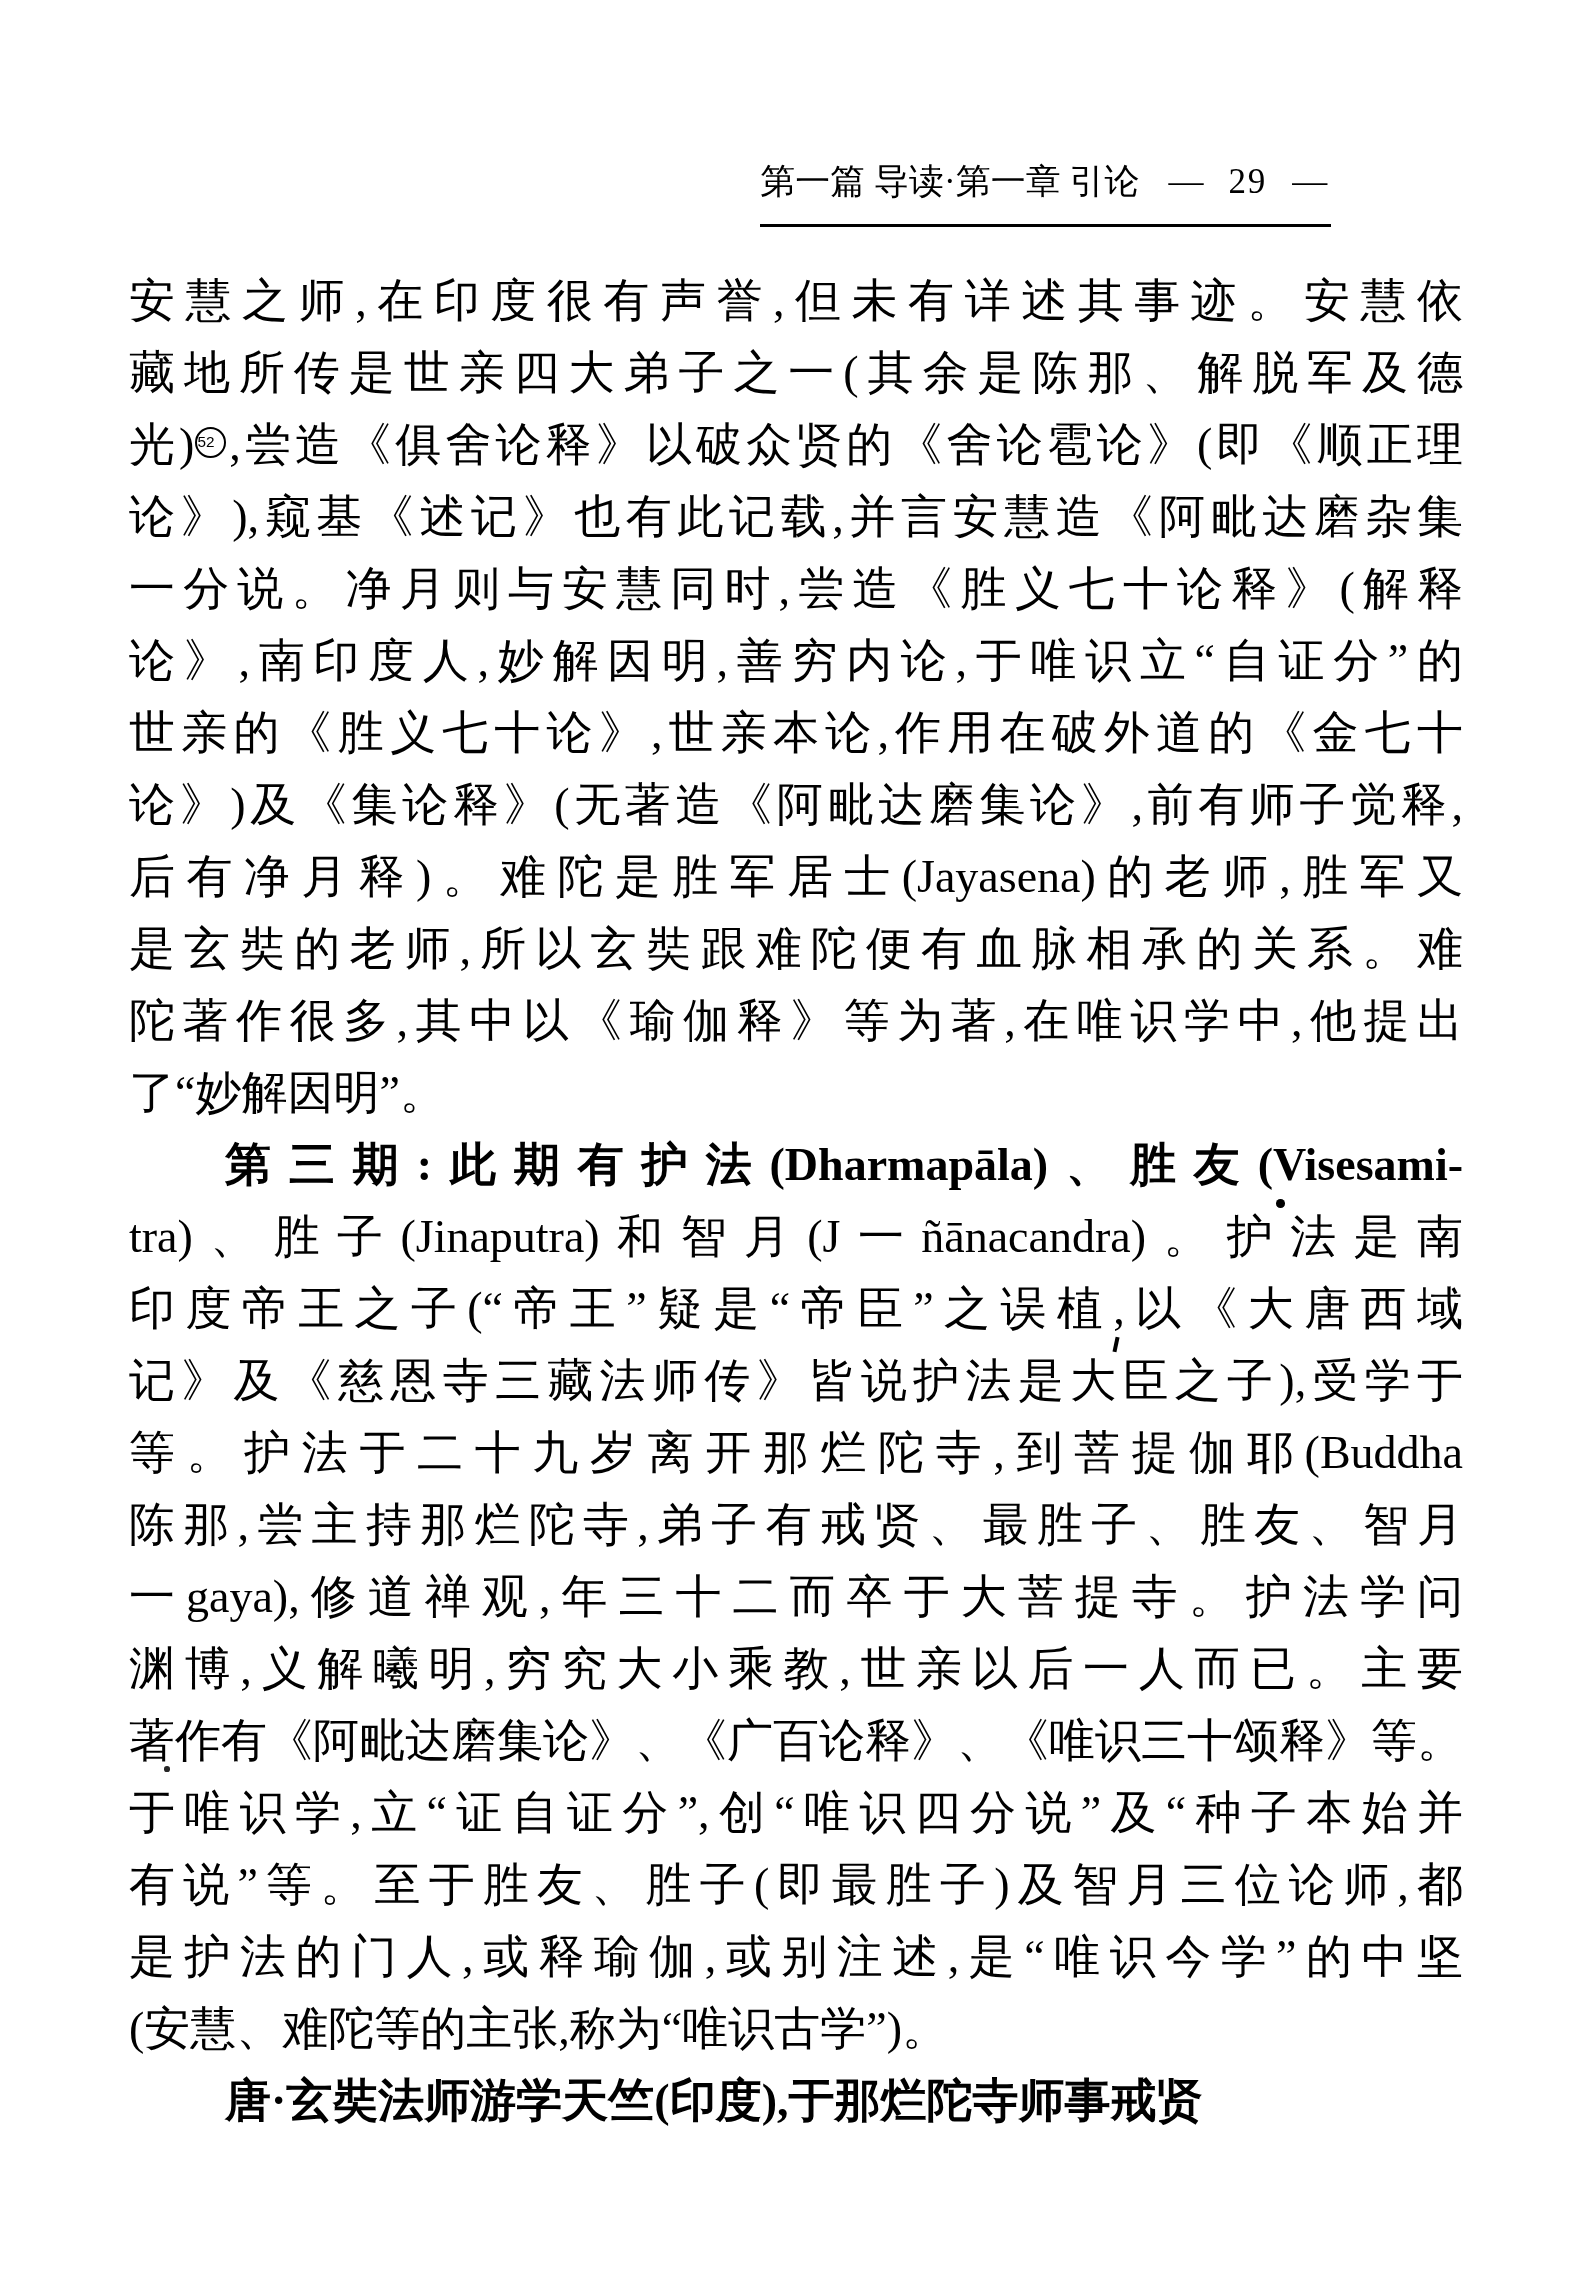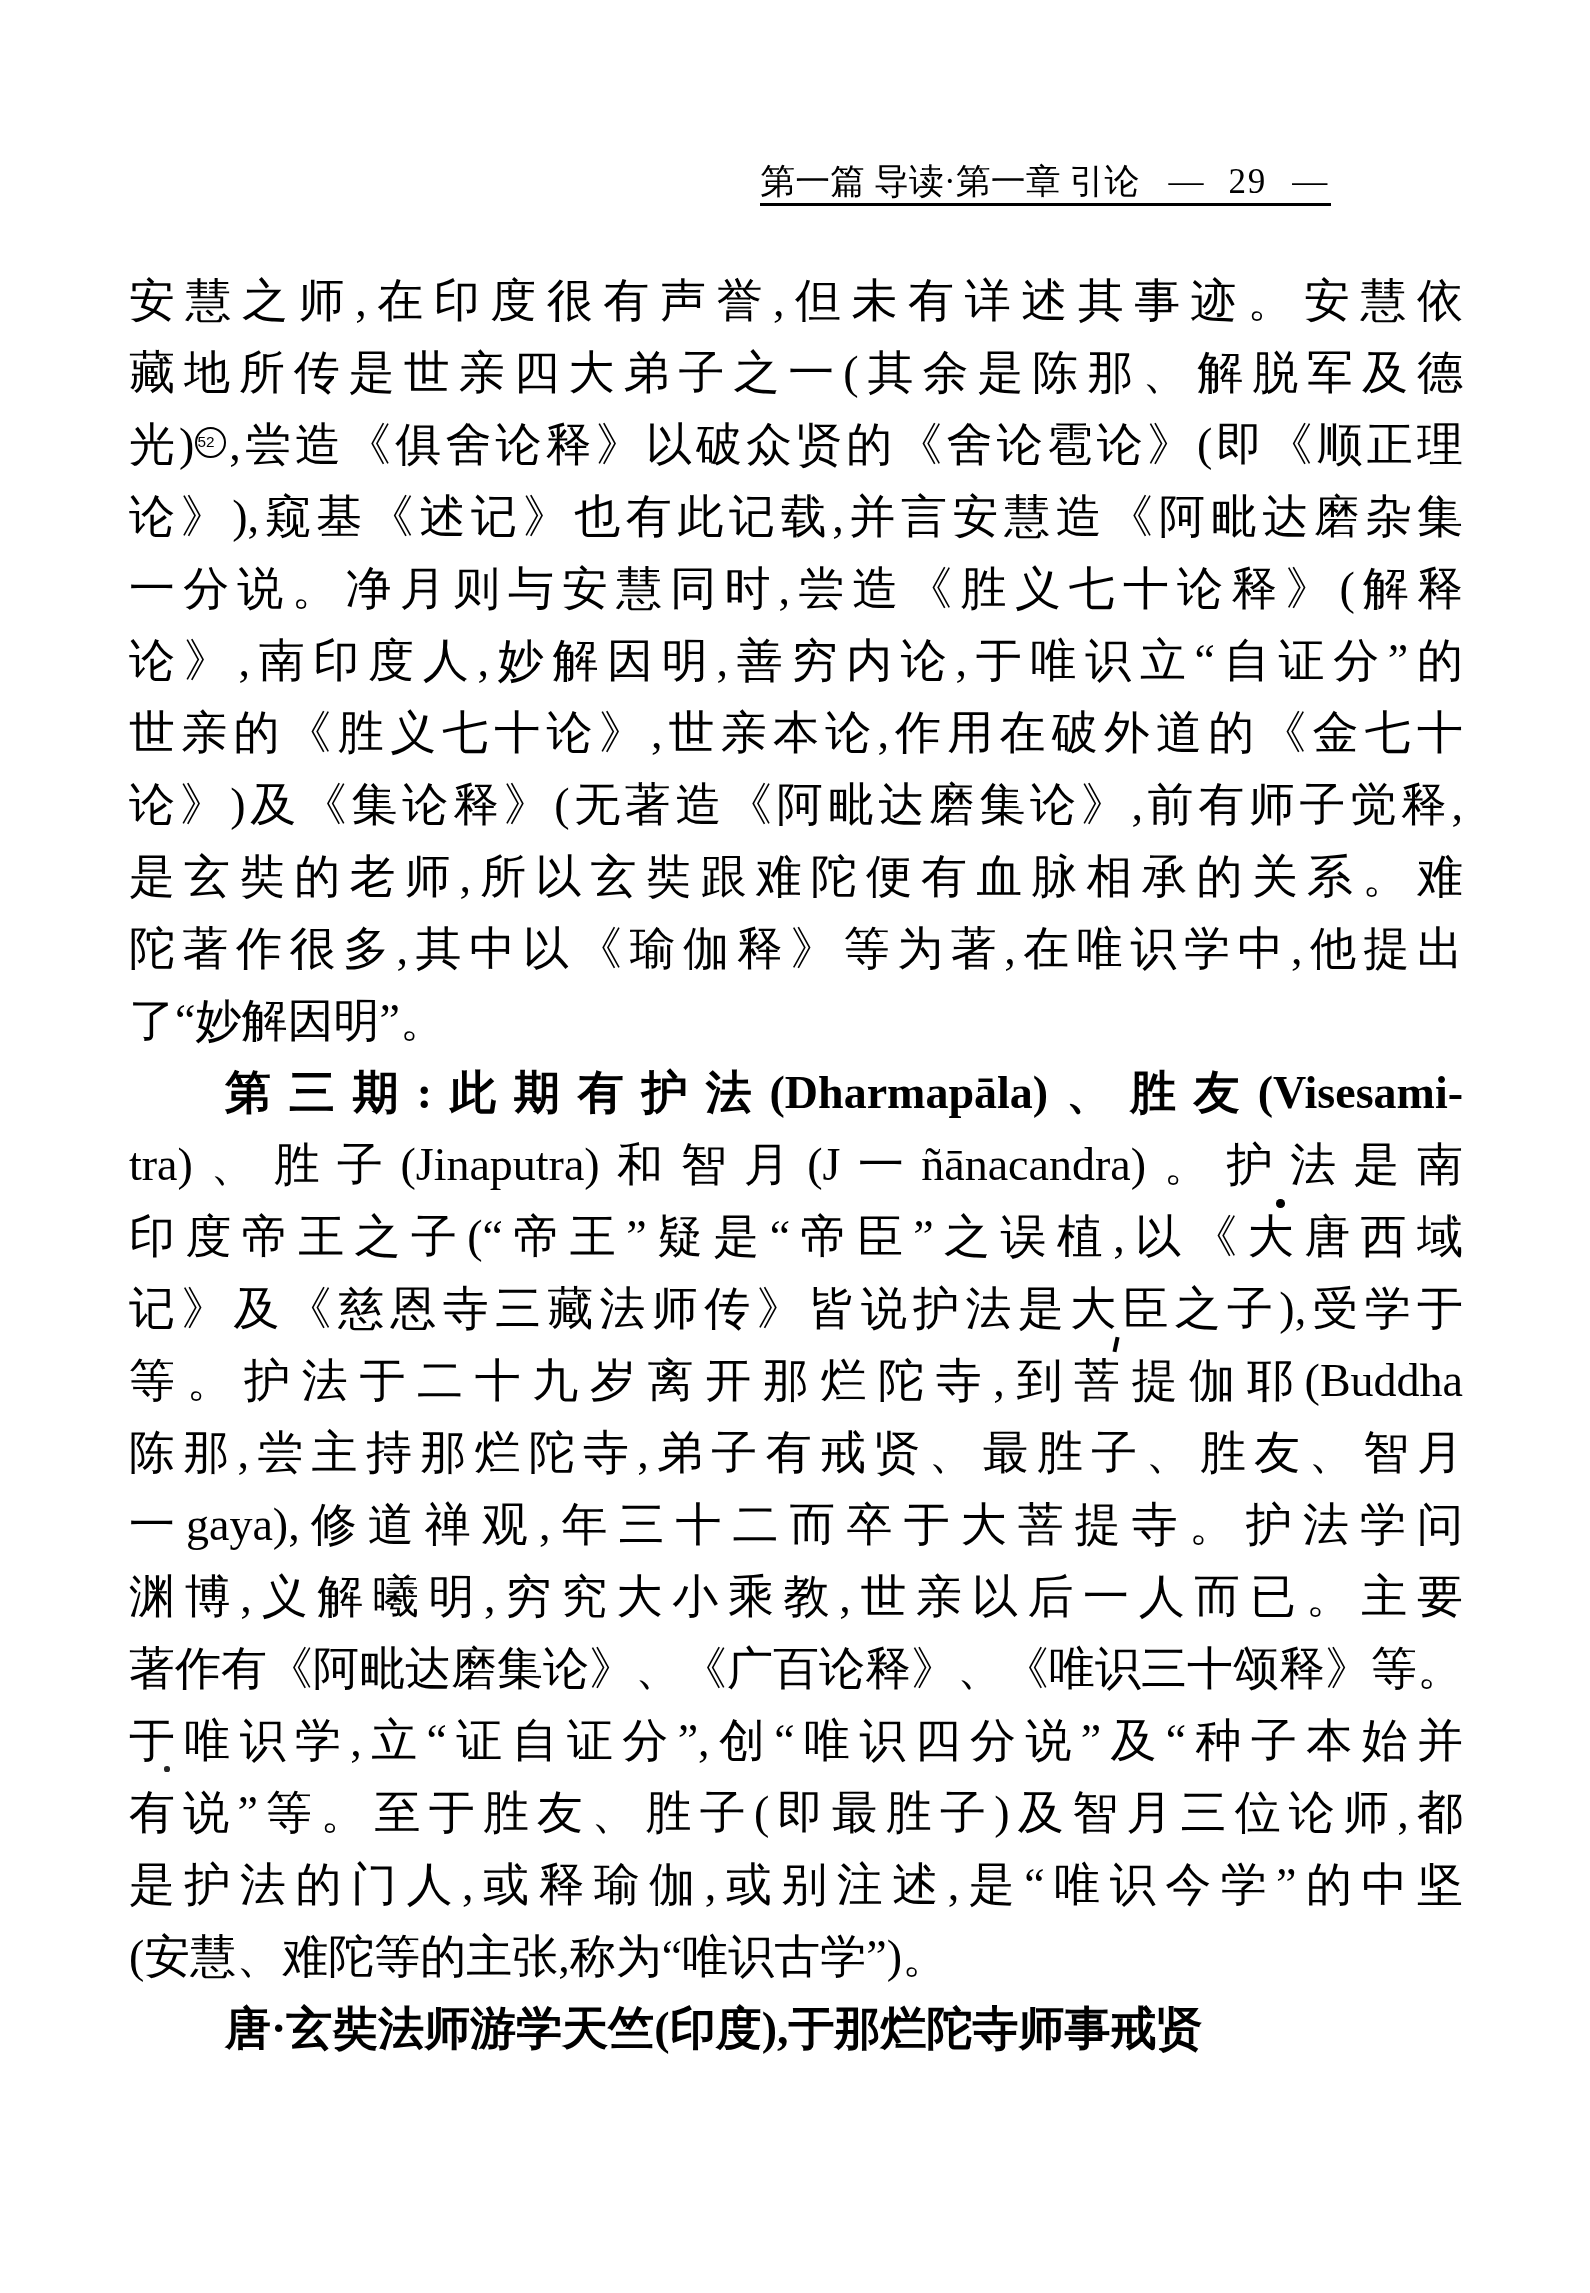--- a/index.html
+++ b/index.html
@@ -13,21 +13,21 @@
     overflow: hidden;
   }
   
   .header {
     position: absolute;
     top: 161px;
     right: 260px;
     font-size: 35px;
     line-height: 42px;
     white-space: nowrap;
-    padding-bottom: 0;
+    padding-bottom: 21px;
     border-bottom: 3.8px solid #000;
   }
   .hdr-dash { display: inline-block; margin: 0 25px 0 29px; }
   .hdr-dash.last { margin: 0 3.8px 0 25px; }
   .hdr-page { display: inline-block; letter-spacing: 1.9px; }
   
   .body-text {
     position: absolute;
     left: 129px;
     top: 265px;
@@ -76,20 +76,21 @@
 
   <div class="body-text">
       <div class="line j">安慧之师,在印度很有声誉,但未有详述其事迹。安慧依</div>
       <div class="line j">藏地所传是世亲四大弟子之一(其余是陈那、解脱军及德</div>
       <div class="line j"><span>光)</span><span class="fn">52</span><span>,尝造《俱舍论释》以破众贤的《舍论雹论》(即《顺正理</span></div>
       <div class="line j">论》),窥基《述记》也有此记载,并言安慧造《阿毗达磨杂集</div>
       <div class="line j">一分说。净月则与安慧同时,尝造《胜义七十论释》(解释</div>
       <div class="line j">论》,南印度人,妙解因明,善穷内论,于唯识立“自证分”的</div>
       <div class="line j">世亲的《胜义七十论》,世亲本论,作用在破外道的《金七十</div>
       <div class="line j">论》)及《集论释》(无著造《阿毗达磨集论》,前有师子觉释,</div>
+      <div class="line j">后有净月释)。难陀是胜军居士(Jayasena)的老师,胜军又</div>
       <div class="line j">是玄奘的老师,所以玄奘跟难陀便有血脉相承的关系。难</div>
       <div class="line j">陀著作很多,其中以《瑜伽释》等为著,在唯识学中,他提出</div>
       <div class="line">了“妙解因明”。</div>
       <div class="line j ind">第三期:此期有护法(Dharmapāla)、胜友(Visesami-</div>
       <div class="line j">tra)、胜子(Jinaputra)和智月(J一ñānacandra)。护法是南</div>
       <div class="line j">印度帝王之子(“帝王”疑是“帝臣”之误植,以《大唐西域</div>
       <div class="line j">记》及《慈恩寺三藏法师传》皆说护法是大臣之子),受学于</div>
       <div class="line j">等。护法于二十九岁离开那烂陀寺,到菩提伽耶(Buddha</div>
       <div class="line j">陈那,尝主持那烂陀寺,弟子有戒贤、最胜子、胜友、智月</div>
       <div class="line j">一gaya),修道禅观,年三十二而卒于大菩提寺。护法学问</div>

